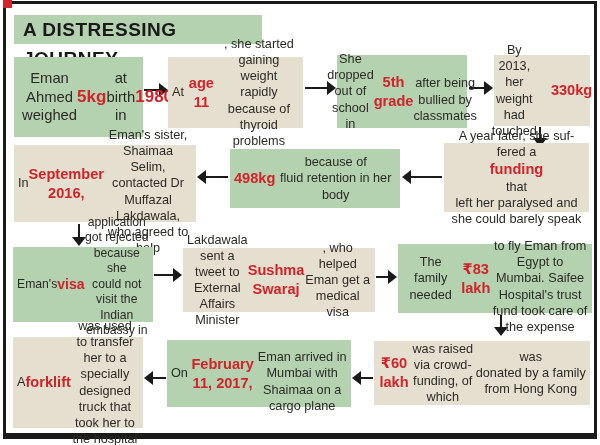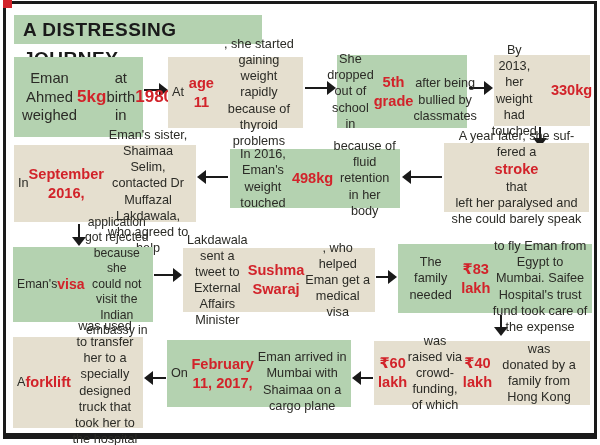--- a/index.html
+++ b/index.html
@@ -86,26 +86,25 @@
 after being bullied by
 classmates</span></div>
   <div class="ar ar-r" style="left:469px; top:81px; width:24px;"></div>
   <div class="box cream" style="left:494px; top:55px; width:96px; height:71px;gap:14px;"><span class="plain">By 2013,
 her weight
 had touched
 </span><span class="em">330kg</span></div>
   <div class="ar ar-d" style="left:533px; top:127px; height:20px;"></div>
 
   <div class="box cream" style="left:444px; top:143px; width:145px; height:69px;flex-direction:column;"><span class="plain">A year later, she suf-
-fered a </span><span class="em">stroke</span><span class="plain"> that
+fered a </span><span class="em">funding</span><span class="plain"> that
 left her paralysed and
 she could barely speak</span></div>
   <div class="ar ar-l" style="left:402px; top:170px; width:40px;"></div>
-  <div class="box green" style="left:230px; top:149px; width:170px; height:59px;"><span class="plain">In 2016, Eman's weight
-touched </span><span class="em">498kg</span><span class="plain"> because of
+  <div class="box green" style="left:230px; top:149px; width:170px; height:59px;"><span class="em">498kg</span><span class="plain"> because of
 fluid retention in her body</span></div>
   <div class="ar ar-l" style="left:197px; top:170px; width:31px;"></div>
   <div class="box cream" style="left:14px; top:145px; width:182px; height:77px;"><span class="plain">In </span><span class="em">September 2016,</span><span class="plain">
 Eman's sister, Shaimaa
 Selim, contacted Dr Muffazal
 Lakdawala, who agreed to help</span></div>
   <div class="ar ar-d" style="left:72px; top:224px; height:22px;"></div>
 
   <div class="box green fs-s" style="left:13px; top:247px; width:140px; height:75px;"><span class="plain">Eman's </span><span class="em">visa</span><span class="plain"> application
 got rejected because she
@@ -117,21 +116,21 @@
 </span><span class="em">Sushma Swaraj</span><span class="plain">, who
 helped Eman get a medical visa</span></div>
   <div class="ar ar-r" style="left:376px; top:270px; width:21px;"></div>
   <div class="box green" style="left:398px; top:244px; width:194px; height:69px;"><span class="plain">The family needed </span><span class="em">₹83 lakh</span><span class="plain">
 to fly Eman from Egypt to
 Mumbai. Saifee Hospital's trust
 fund took care of the expense</span></div>
   <div class="ar ar-d" style="left:494px; top:315px; height:21px;"></div>
 
   <div class="box cream" style="left:374px; top:341px; width:216px; height:64px;"><span class="em">₹60 lakh</span><span class="plain"> was raised via crowd-
-funding, of which </span><span class="em">₹40 lakh</span><span class="plain"> was
+funding, of which </span><span class="plain"> was
 donated by a family from Hong Kong</span></div>
   <div class="ar ar-l" style="left:352px; top:371px; width:21px;"></div>
   <div class="box green" style="left:167px; top:340px; width:184px; height:67px;"><span class="plain">On </span><span class="em">February 11, 2017,</span><span class="plain">
 Eman arrived in Mumbai with
 Shaimaa on a cargo plane</span></div>
   <div class="ar ar-l" style="left:144px; top:371px; width:22px;"></div>
   <div class="box cream" style="left:13px; top:337px; width:130px; height:91px;"><span class="plain">A </span><span class="em">forklift</span><span class="plain"> was used
 to transfer her to a
 specially designed
 truck that took her to

